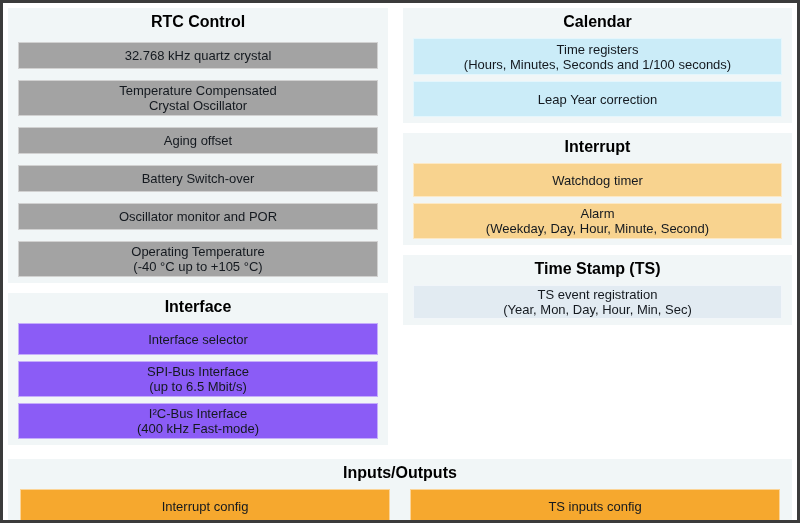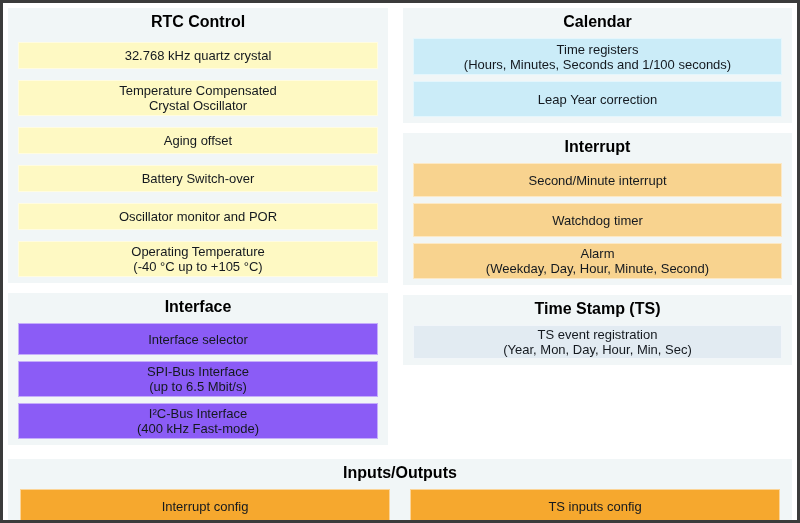--- a/index.html
+++ b/index.html
@@ -21,21 +21,21 @@
   .box{
     display:flex;align-items:center;justify-content:center;
     text-align:center;white-space:pre-line;
     font-size:13px;line-height:15px;color:#14191f;
     margin-bottom:6px;box-sizing:border-box;
     border:1px solid rgba(255,255,255,0.5);
   }
   .box:last-child{margin-bottom:0;}
   .h27{height:27px}.h32{height:32px}.h34{height:34px}
   .h36{height:36px}.h37{height:37px}.h38{height:34px}
-  .blue{background:#fef9c3;margin-top:11px;}
+  .blue{background:#a3a3a3;margin-top:11px;}
   .teal{background:#8b5cf6;}
   .paleblue{background:#cbecf8;}
   .paleorange{background:#f8d38f;}
   .palegray{background:#e2ebf2;}
   .orange{background:#f6a82e;}
   .panel-io{margin-top:14px;padding:3px 10px 8px;}
   .io-row{display:flex;gap:20px;padding:0 2px;}
   .io-row .box{flex:1;margin-bottom:0;}
 </style>
 </head>
@@ -70,21 +70,20 @@
     <div class="col col-right">
       <section class="panel">
         <h2>Calendar</h2>
         <div class="box paleblue h37">Time registers
 (Hours, Minutes, Seconds and 1/100 seconds)</div>
         <div class="box paleblue h36">Leap Year correction</div>
       </section>
 
       <section class="panel">
         <h2>Interrupt</h2>
-        <div class="box paleorange h34">Second/Minute interrupt</div>
         <div class="box paleorange h34">Watchdog timer</div>
         <div class="box paleorange h36">Alarm
 (Weekday, Day, Hour, Minute, Second)</div>
       </section>
 
       <section class="panel">
         <h2>Time Stamp (TS)</h2>
         <div class="box palegray h34">TS event registration
 (Year, Mon, Day, Hour, Min, Sec)</div>
       </section>

